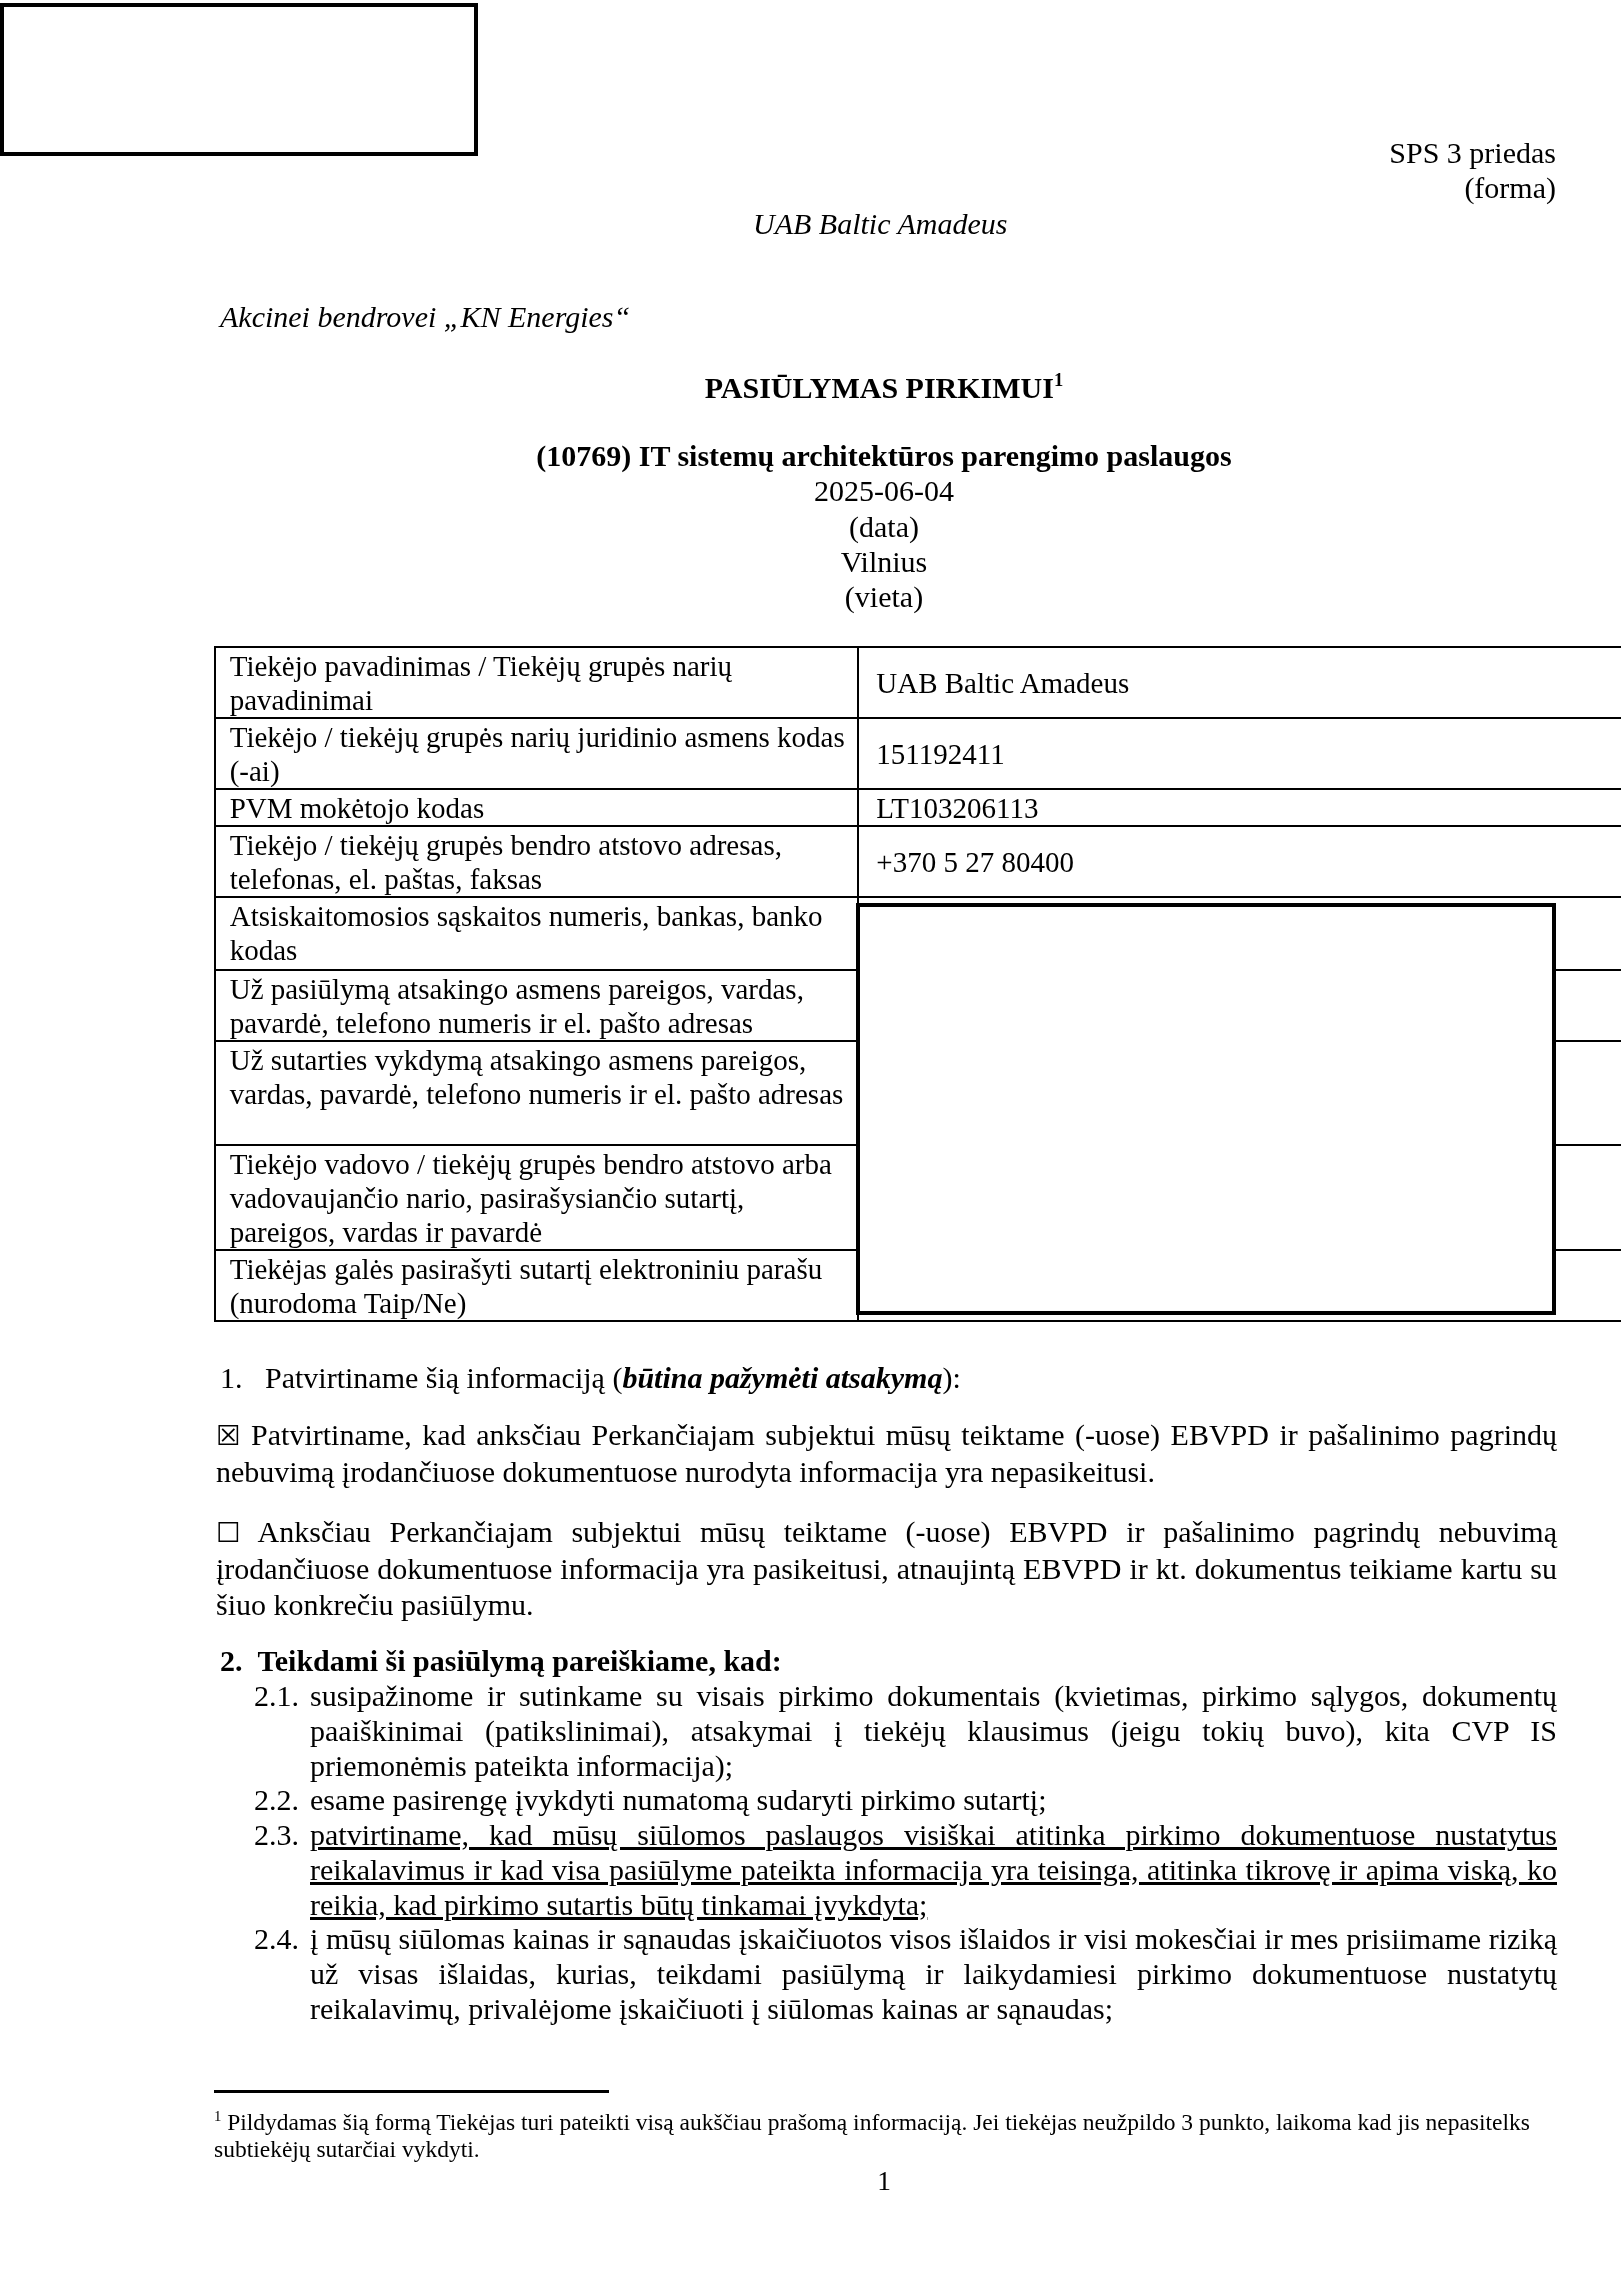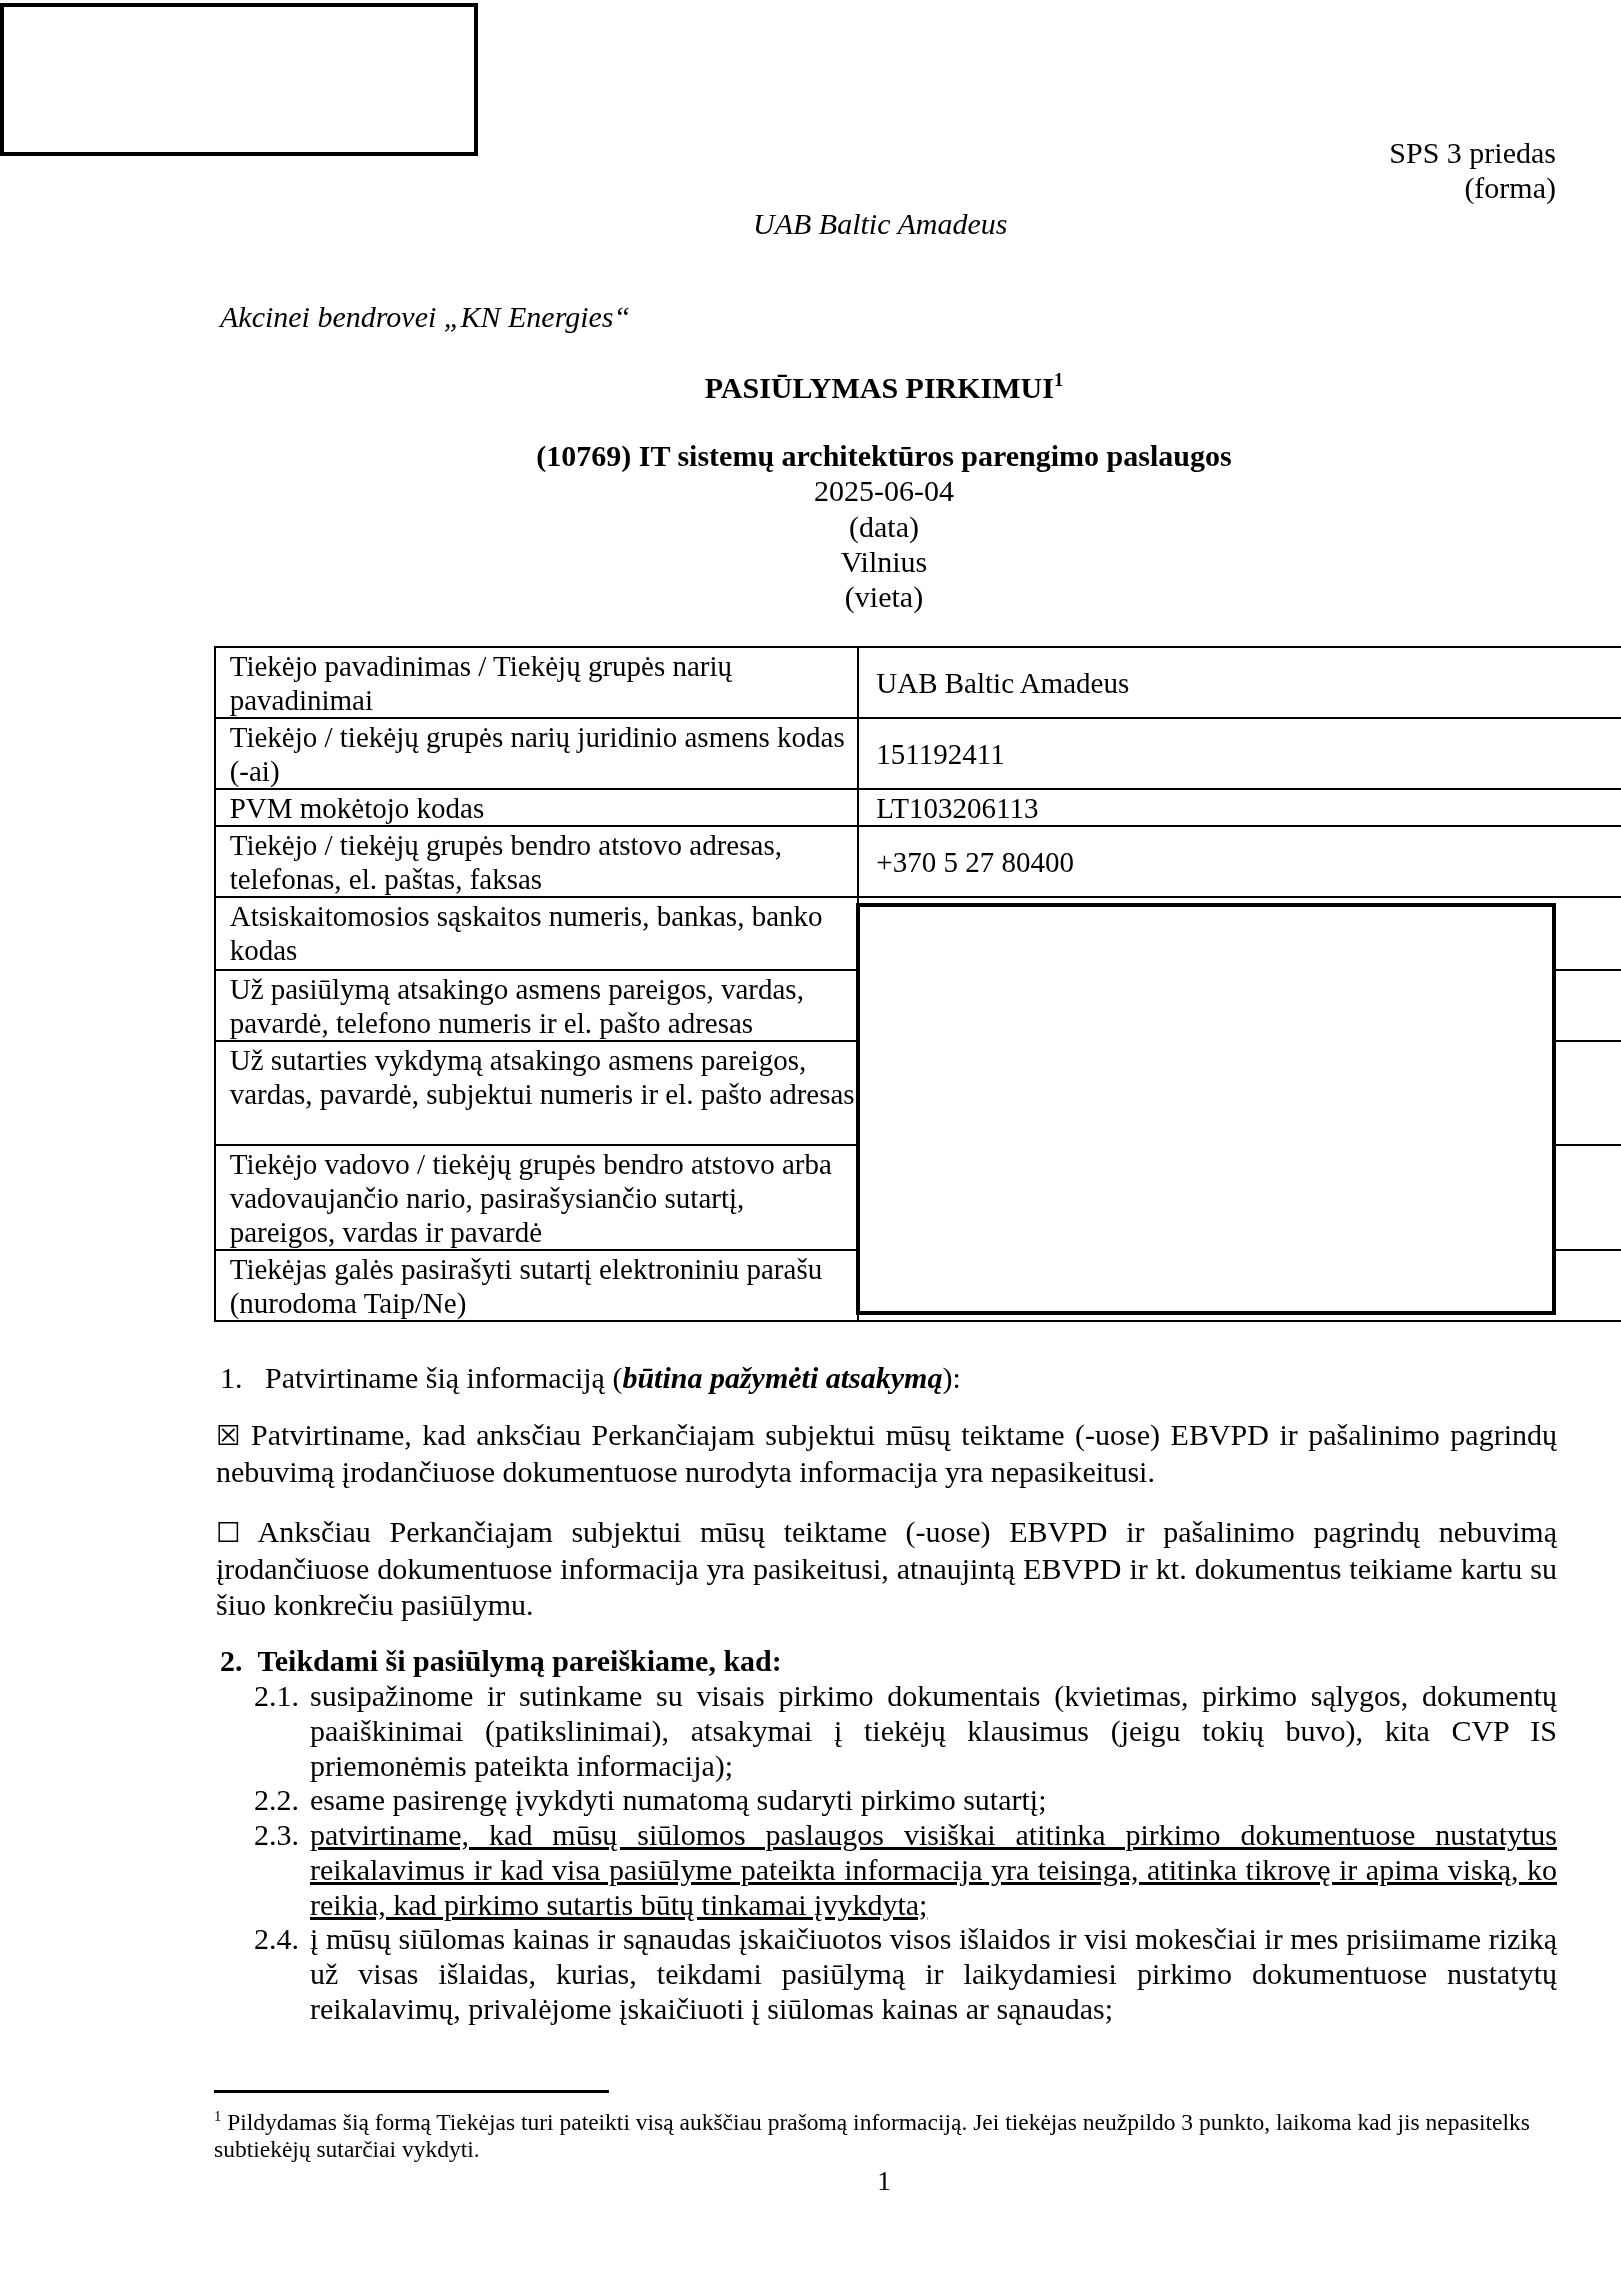--- a/index.html
+++ b/index.html
@@ -75,21 +75,21 @@
       </tr>
       <tr class="r5">
         <td class="label">Atsiskaitomosios sąskaitos numeris, bankas, banko kodas</td>
         <td class="val"></td>
       </tr>
       <tr class="r6">
         <td class="label">Už pasiūlymą atsakingo asmens pareigos, vardas, pavardė, telefono numeris ir el. pašto adresas</td>
         <td class="val"></td>
       </tr>
       <tr class="r7">
-        <td class="label">Už sutarties vykdymą atsakingo asmens pareigos, vardas, pavardė, subjektui numeris ir el. pašto adresas</td>
+        <td class="label">Už sutarties vykdymą atsakingo asmens pareigos, vardas, pavardė, telefono numeris ir el. pašto adresas</td>
         <td class="val"></td>
       </tr>
       <tr class="r8">
         <td class="label">Tiekėjo vadovo / tiekėjų grupės bendro atstovo arba vadovaujančio nario, pasirašysiančio sutartį, pareigos, vardas ir pavardė</td>
         <td class="val"></td>
       </tr>
       <tr class="r9">
         <td class="label">Tiekėjas galės pasirašyti sutartį elektroniniu parašu (nurodoma Taip/Ne)</td>
         <td class="val"></td>
       </tr>

